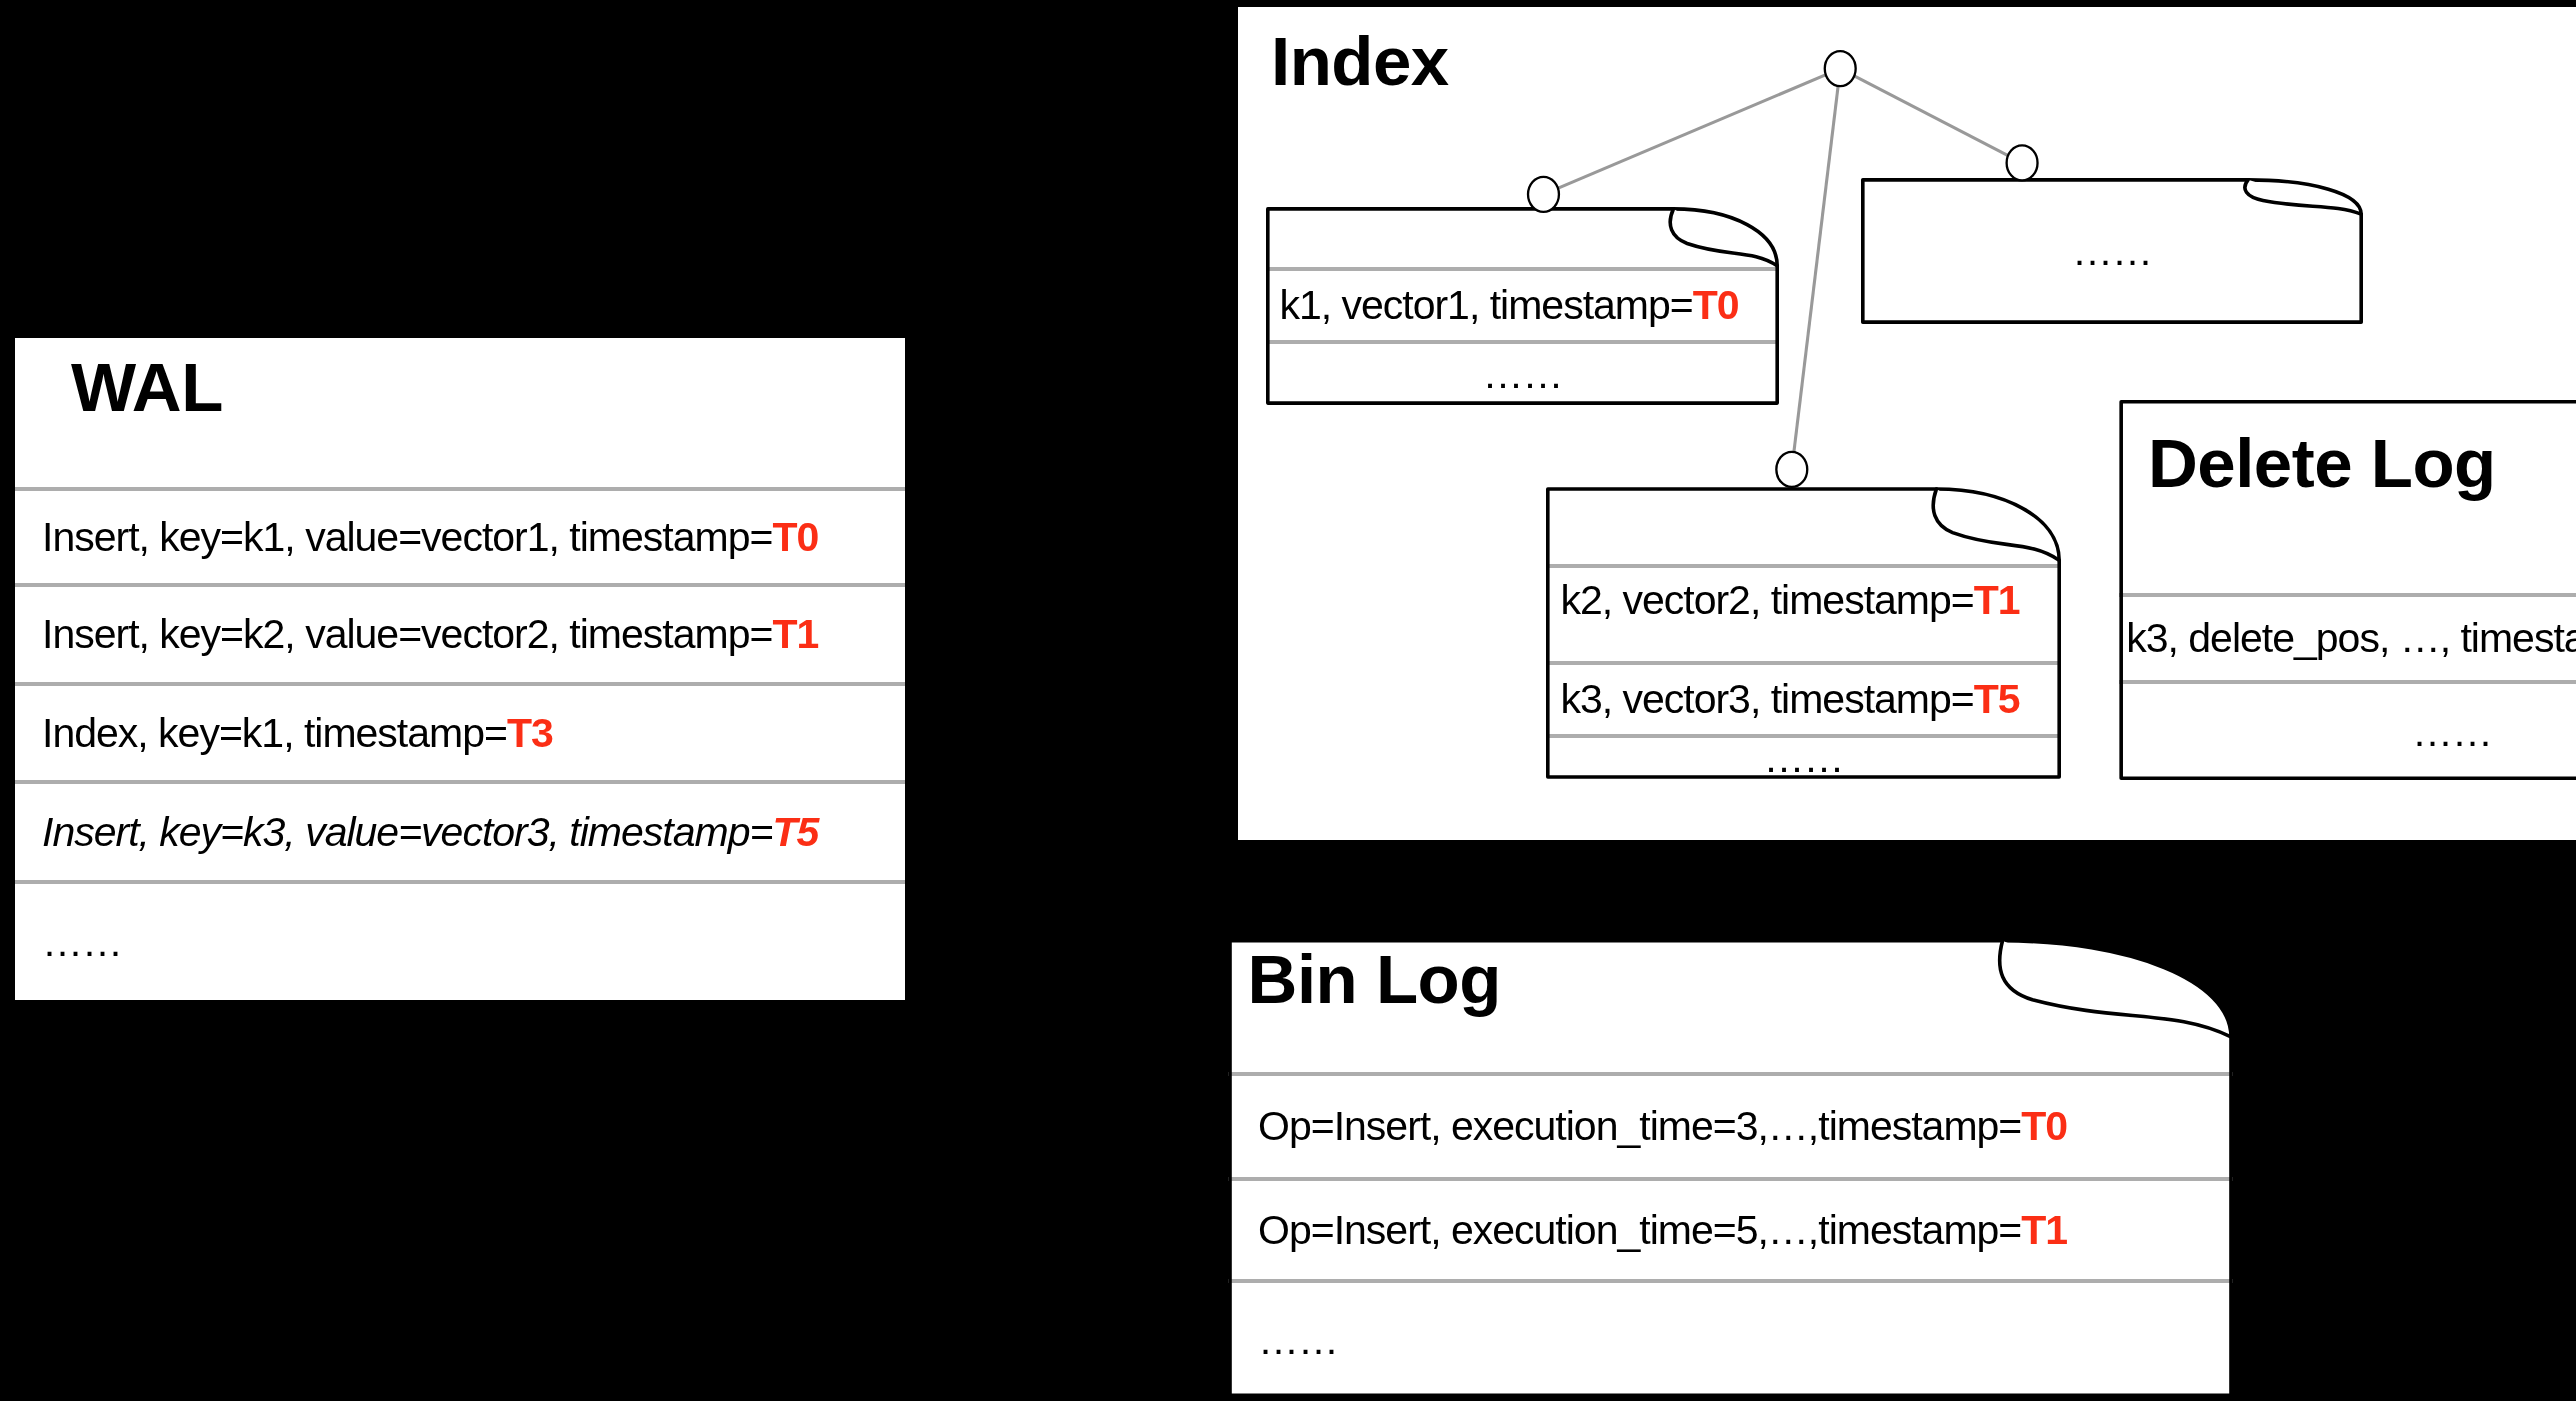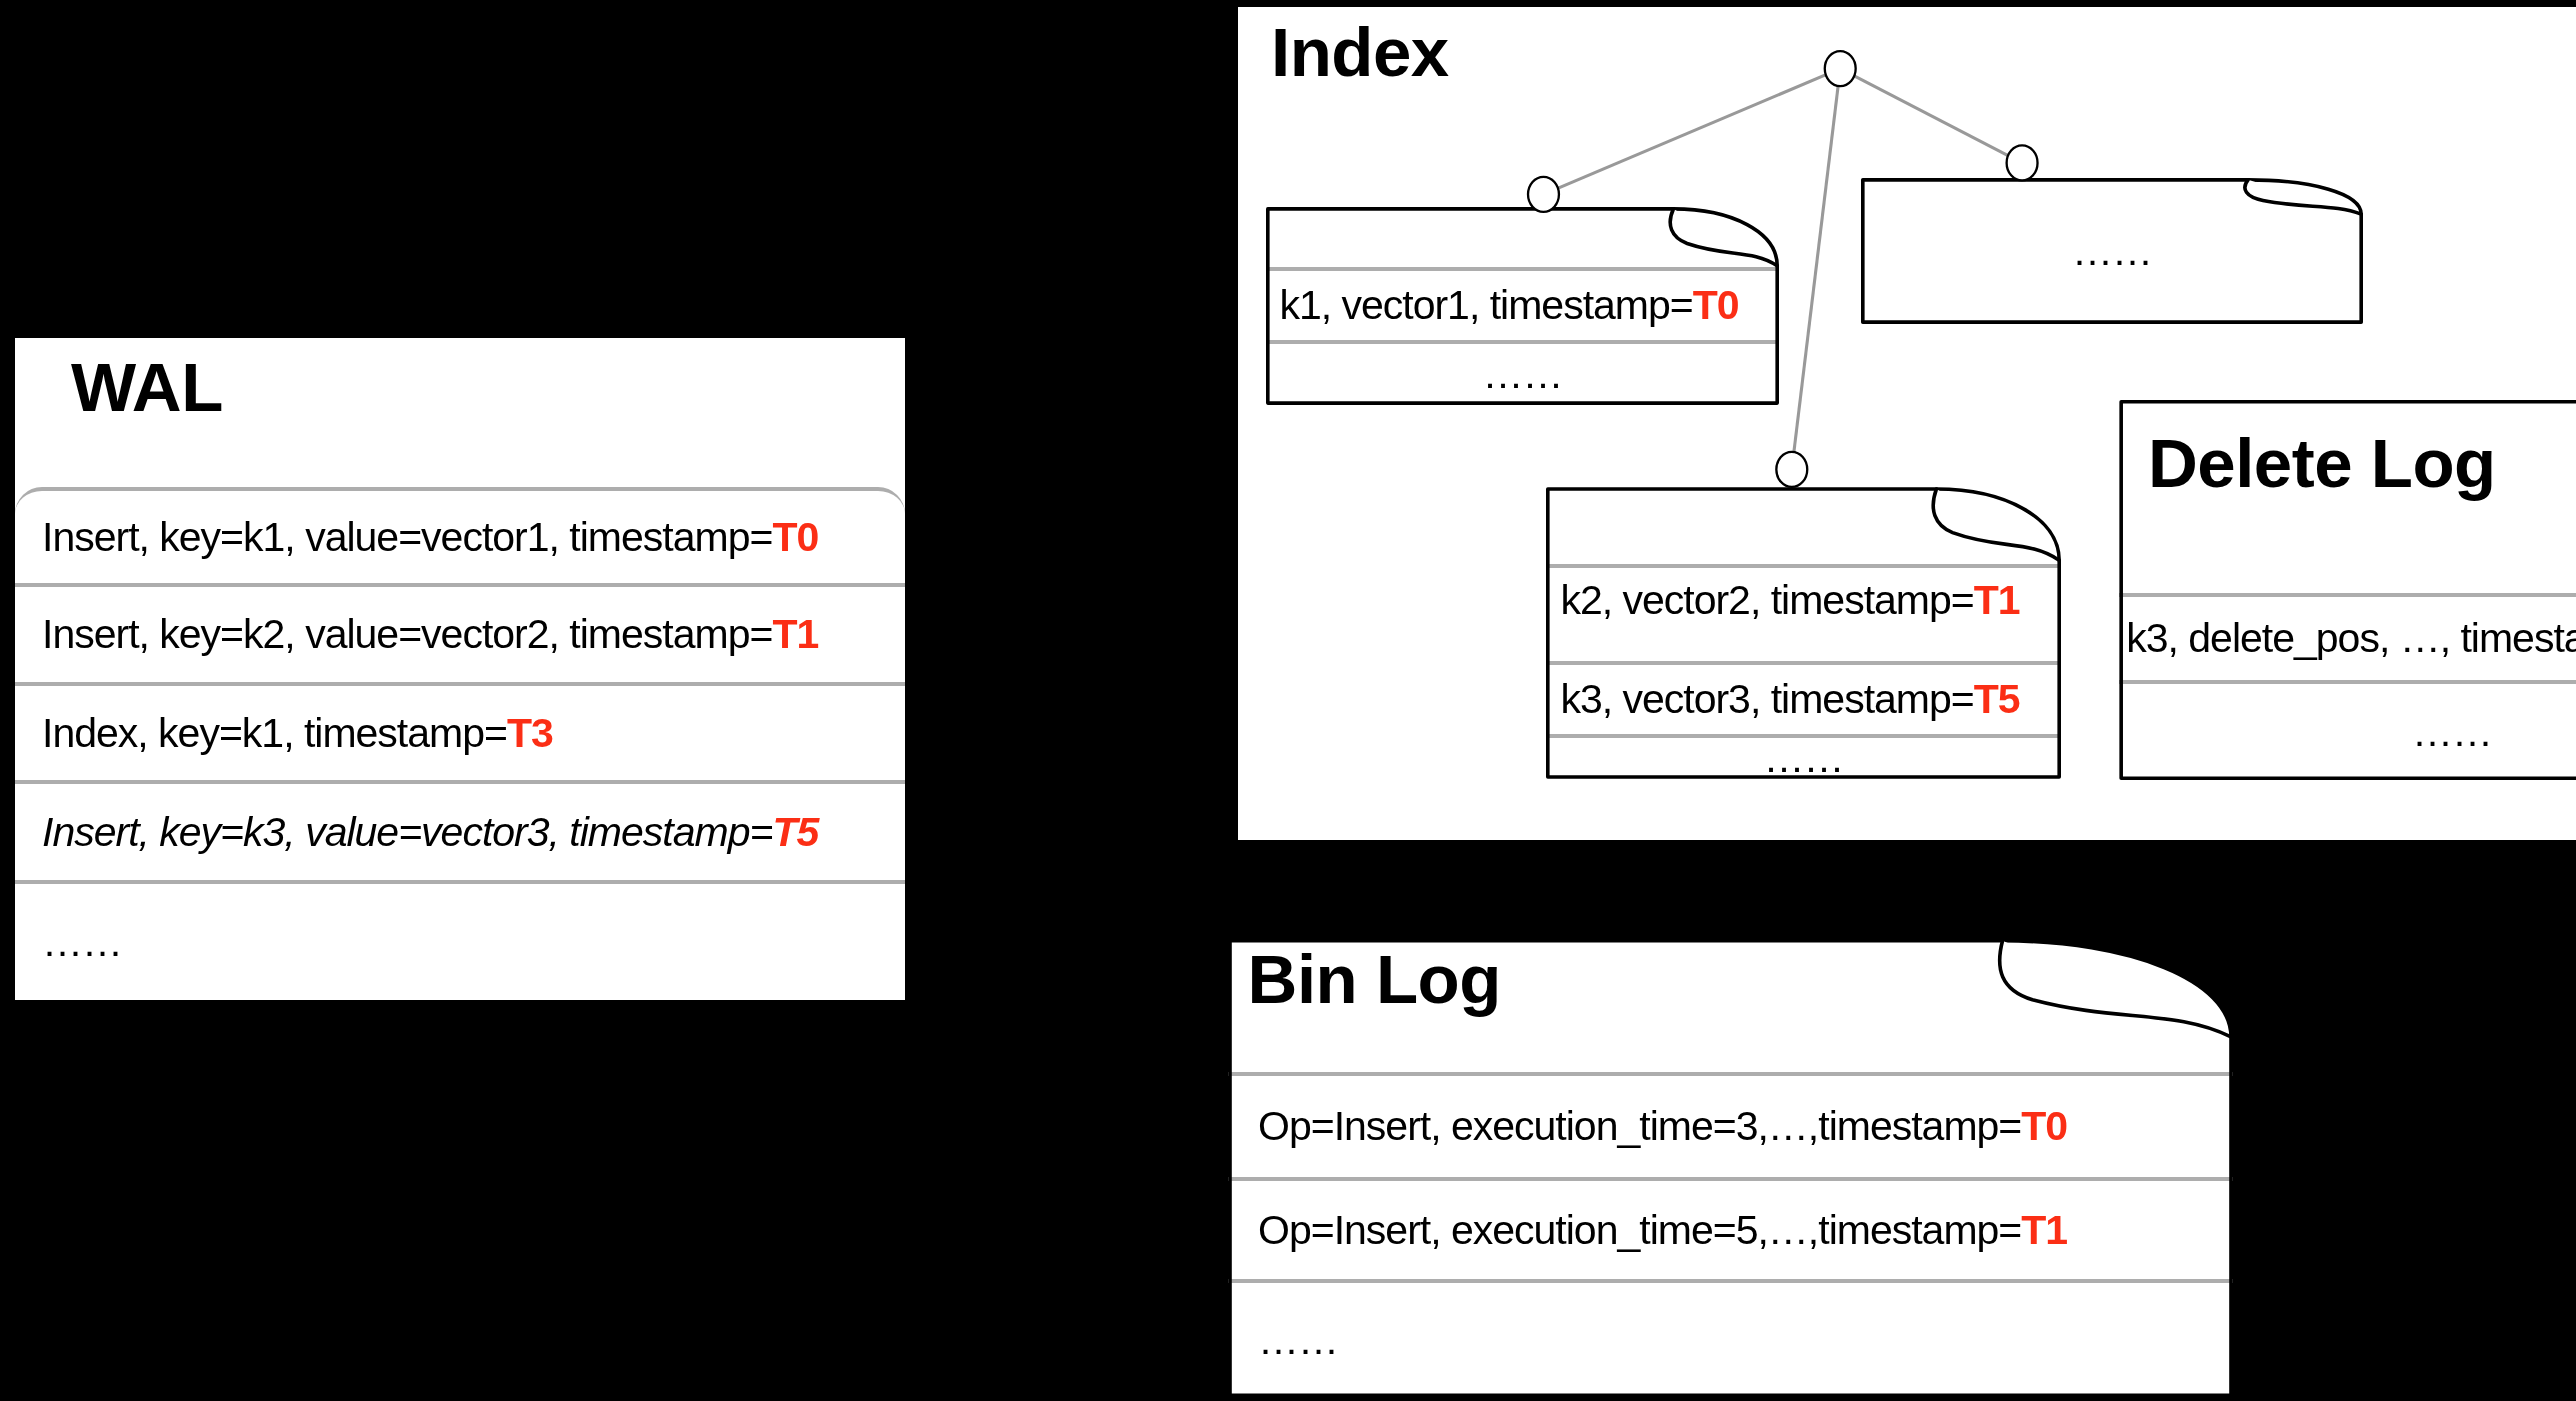--- a/index.html
+++ b/index.html
@@ -23,21 +23,21 @@
     font-size:41px;letter-spacing:-1px;line-height:1;white-space:nowrap;
   }
   .row + .row{border-top:4.1px solid var(--separator);}
   .row.center{justify-content:center;}
   .row .ts{color:var(--accent-red);font-weight:bold;}
   .row.hdr{align-items:flex-start;}
   
   #wal{left:15px;top:338px;width:890px;height:662px;}
   
   #index{left:1238px;top:6.7px;width:1574px;height:833px;}
-  #index .title{position:absolute;left:33px;top:9px;}
+  #index .title{position:absolute;left:33px;top:18px;}
   
   .doc{position:absolute;}
   .doc svg{position:absolute;left:0;top:0;}
   .doc svg.bg{z-index:0;}
   .doc svg.fg{z-index:2;pointer-events:none;}
   #doc-left  {left:1266px;top:207px;width:513px;height:198px;}
   #doc-right {left:1861px;top:178px;width:502px;height:146px;}
   #doc-middle{left:1546px;top:487px;width:515px;height:292px;}
   #doc-delete{left:2119px;top:400px;width:666px;height:380px;}
   #doc-binlog{left:1228px;top:939px;width:1005px;height:458px;}
@@ -47,21 +47,21 @@
   #tree ellipse{fill:var(--paper);stroke:#000;stroke-width:4.5;}
 </style>
 </head>
 <body>
 
 <section class="panel" id="wal">
   <div class="rows">
     <div class="row hdr" style="height:149px;padding:13.4px 0 0 56px;">
       <span class="title">WAL</span>
     </div>
-    <div class="row" style="height:96px;padding-left:27px;border-radius:27px;">
+    <div class="row" style="height:96px;padding-left:27px;">
       <span>Insert, key=k1, value=vector1, timestamp=</span>
         <span class="ts">T0</span>
     </div>
     <div class="row" style="height:99px;padding-left:27px;">
       <span>Insert, key=k2, value=vector2, timestamp=</span>
         <span class="ts">T1</span>
     </div>
     <div class="row" style="height:98px;padding-left:27px;">
       <span>Index, key=k1, timestamp=</span>
         <span class="ts">T3</span>

